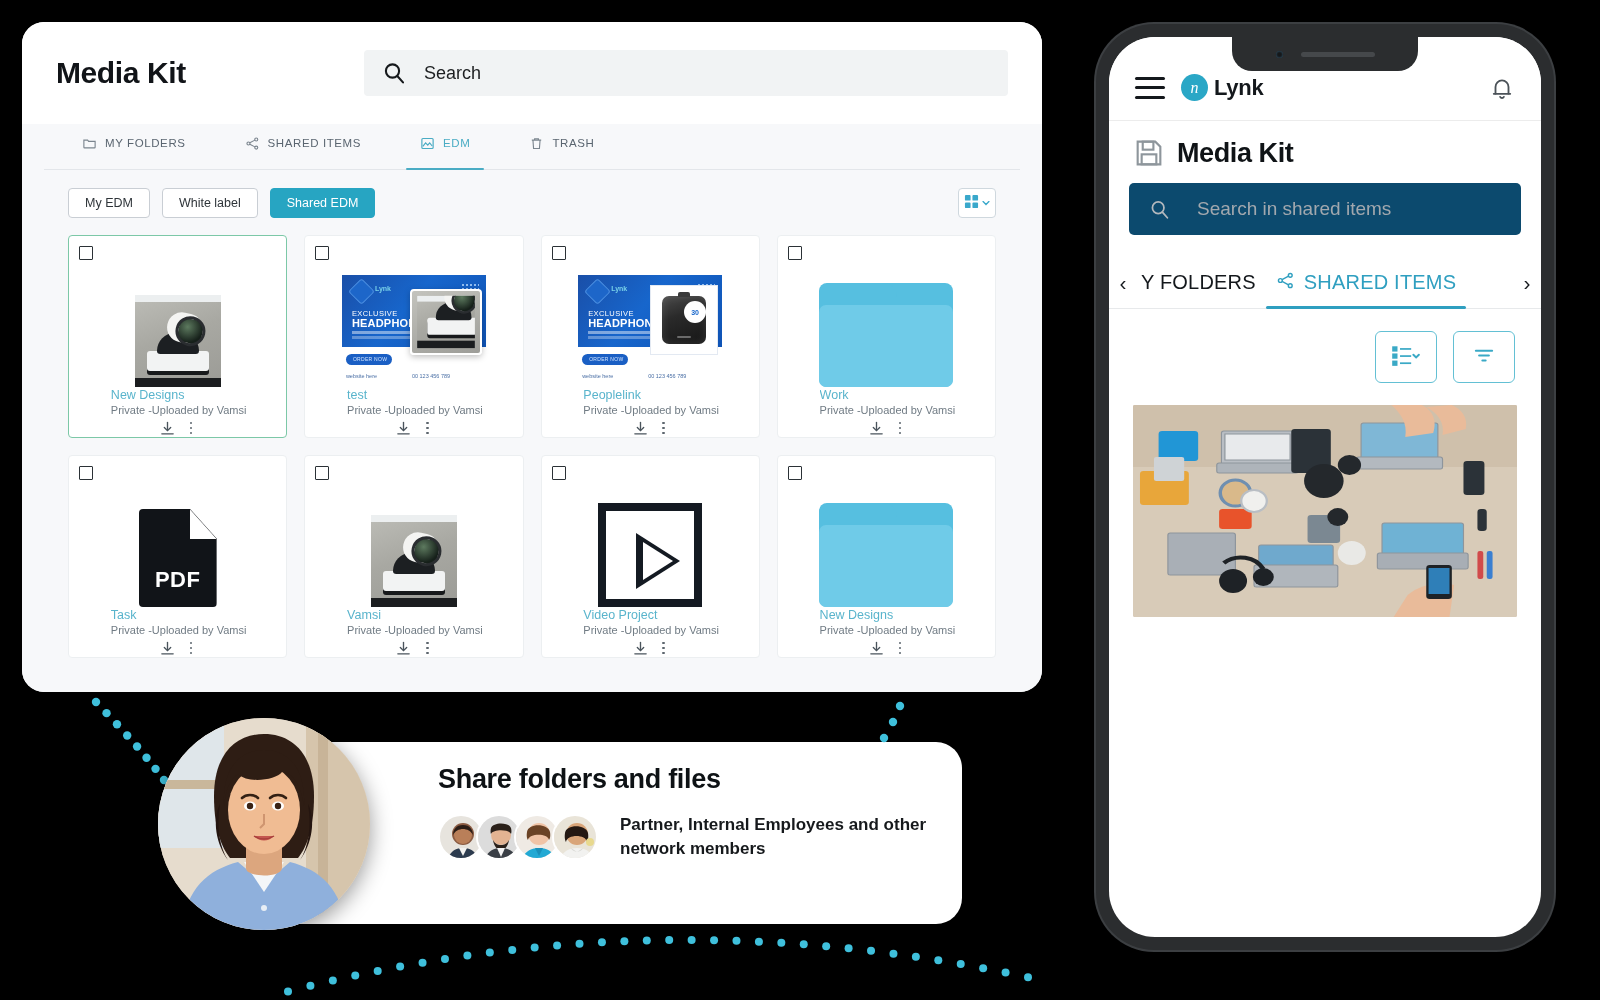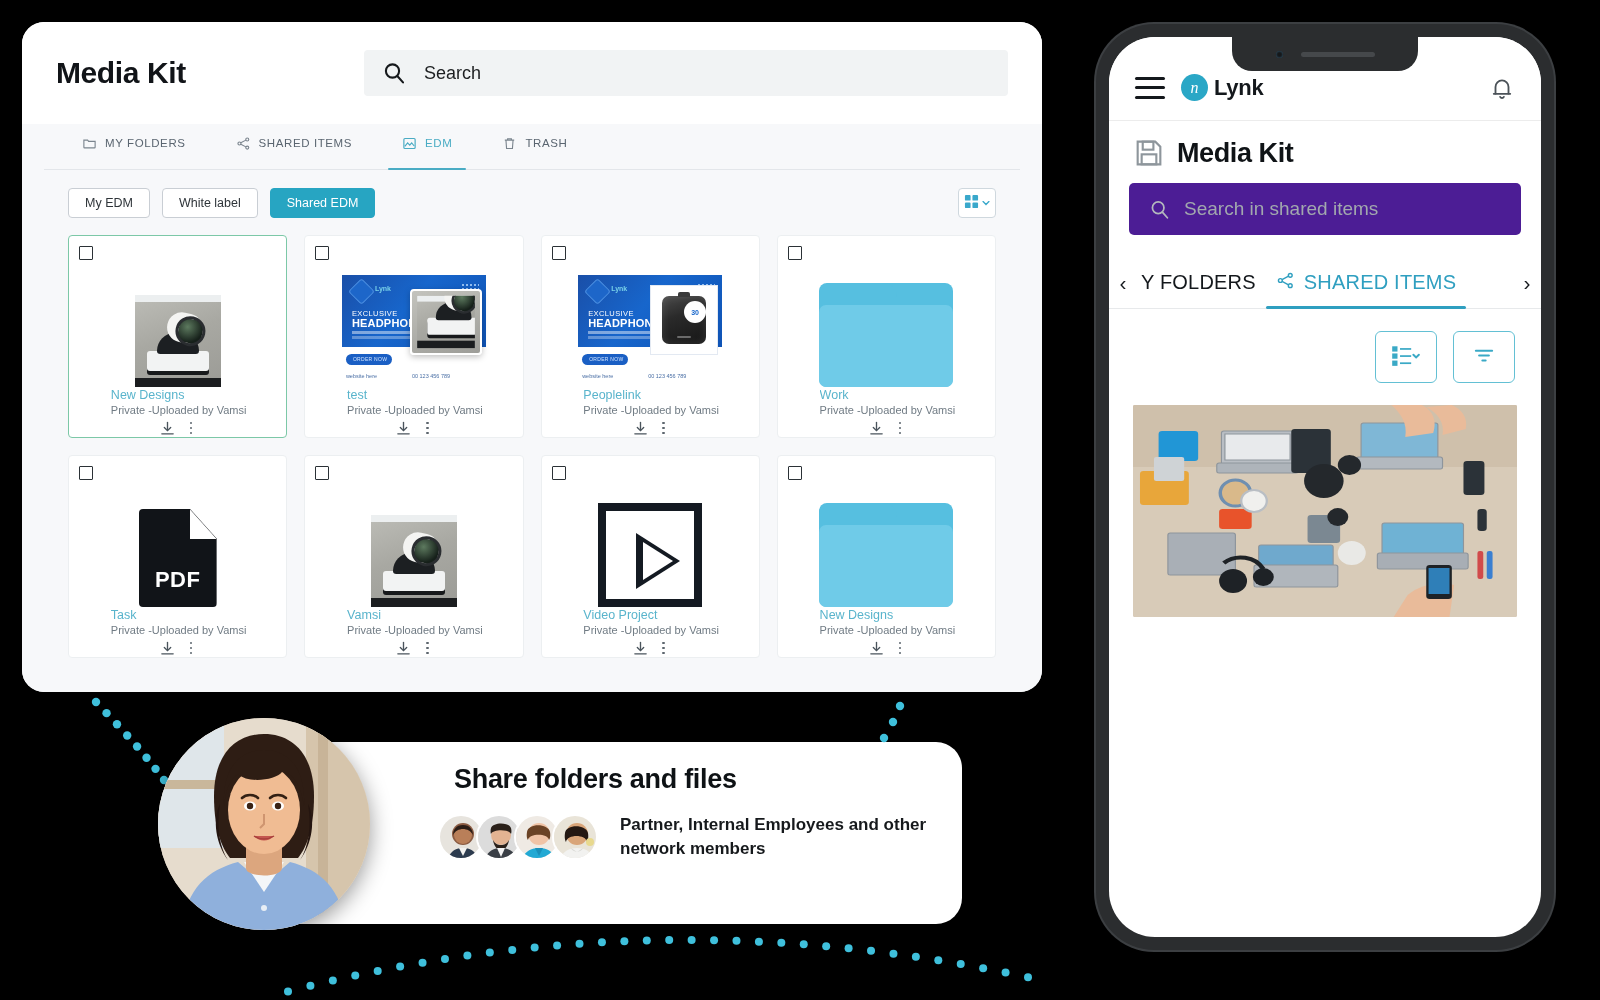--- a/index.html
+++ b/index.html
@@ -53,21 +53,21 @@
   .dp-body {
     height: 568px;
     background: #f7f8fa;
     padding: 0 22px;
   }
 
   
   .tabs {
     display: flex;
     align-items: flex-start;
-    gap: 0;
+    gap: 9px;
     height: 46px;
     border-bottom: 1px solid #e3e6ea;
     padding-left: 24px;
   }
   .tab {
     display: flex;
     align-items: center;
     gap: 8px;
     height: 100%;
     padding: 0 14px;
@@ -361,23 +361,23 @@
   .ph-title {
     display:flex; align-items:center; gap: 12px;
     padding: 16px 24px 10px 24px;
   }
   .save-icon { width: 32px; height: 32px; }
   .ph-title-text { font-size: 27px; font-weight: bold; color: #0f1316; letter-spacing: -.4px; }
 
   .ph-search {
     margin: 4px 20px 0 20px;
     height: 52px;
-    background: #4c1d95;
+    background: #0c4a6e;
     border-radius: 5px;
-    display:flex; align-items:center; gap: 14px;
+    display:flex; align-items:center; gap: 27px;
     padding: 0 20px;
   }
   .ph-search .sicon { width: 21px; height: 21px; }
   .ph-search .stext { font-size: 19px; color: #a2a8ae; }
 
   .ph-tabs {
     margin-top: 22px;
     height: 52px;
     display:flex; align-items:center;
     border-bottom: 1px solid #e7e9eb;
@@ -426,21 +426,20 @@
     left: 238px; top: 742px;
     width: 724px; height: 182px;
     background: #ffffff;
     border-radius: 26px;
     box-shadow: 0 8px 26px rgba(0,0,0,.35);
     padding: 22px 26px 22px 200px;
   }
   .share-title {
     font-size: 27px; font-weight: bold; color: #0e1215; letter-spacing: -.3px;
     margin-bottom: 18px;
-    margin-left: 16px;
   }
   .share-row { display:flex; align-items:center; gap: 22px; }
   .avatars { display:flex; }
   .avatar {
     width: 46px; height: 46px; border-radius: 50%;
     margin-left: -8px;
     overflow: hidden;
     position: relative;
     border: 2px solid #ffffff;
   }

